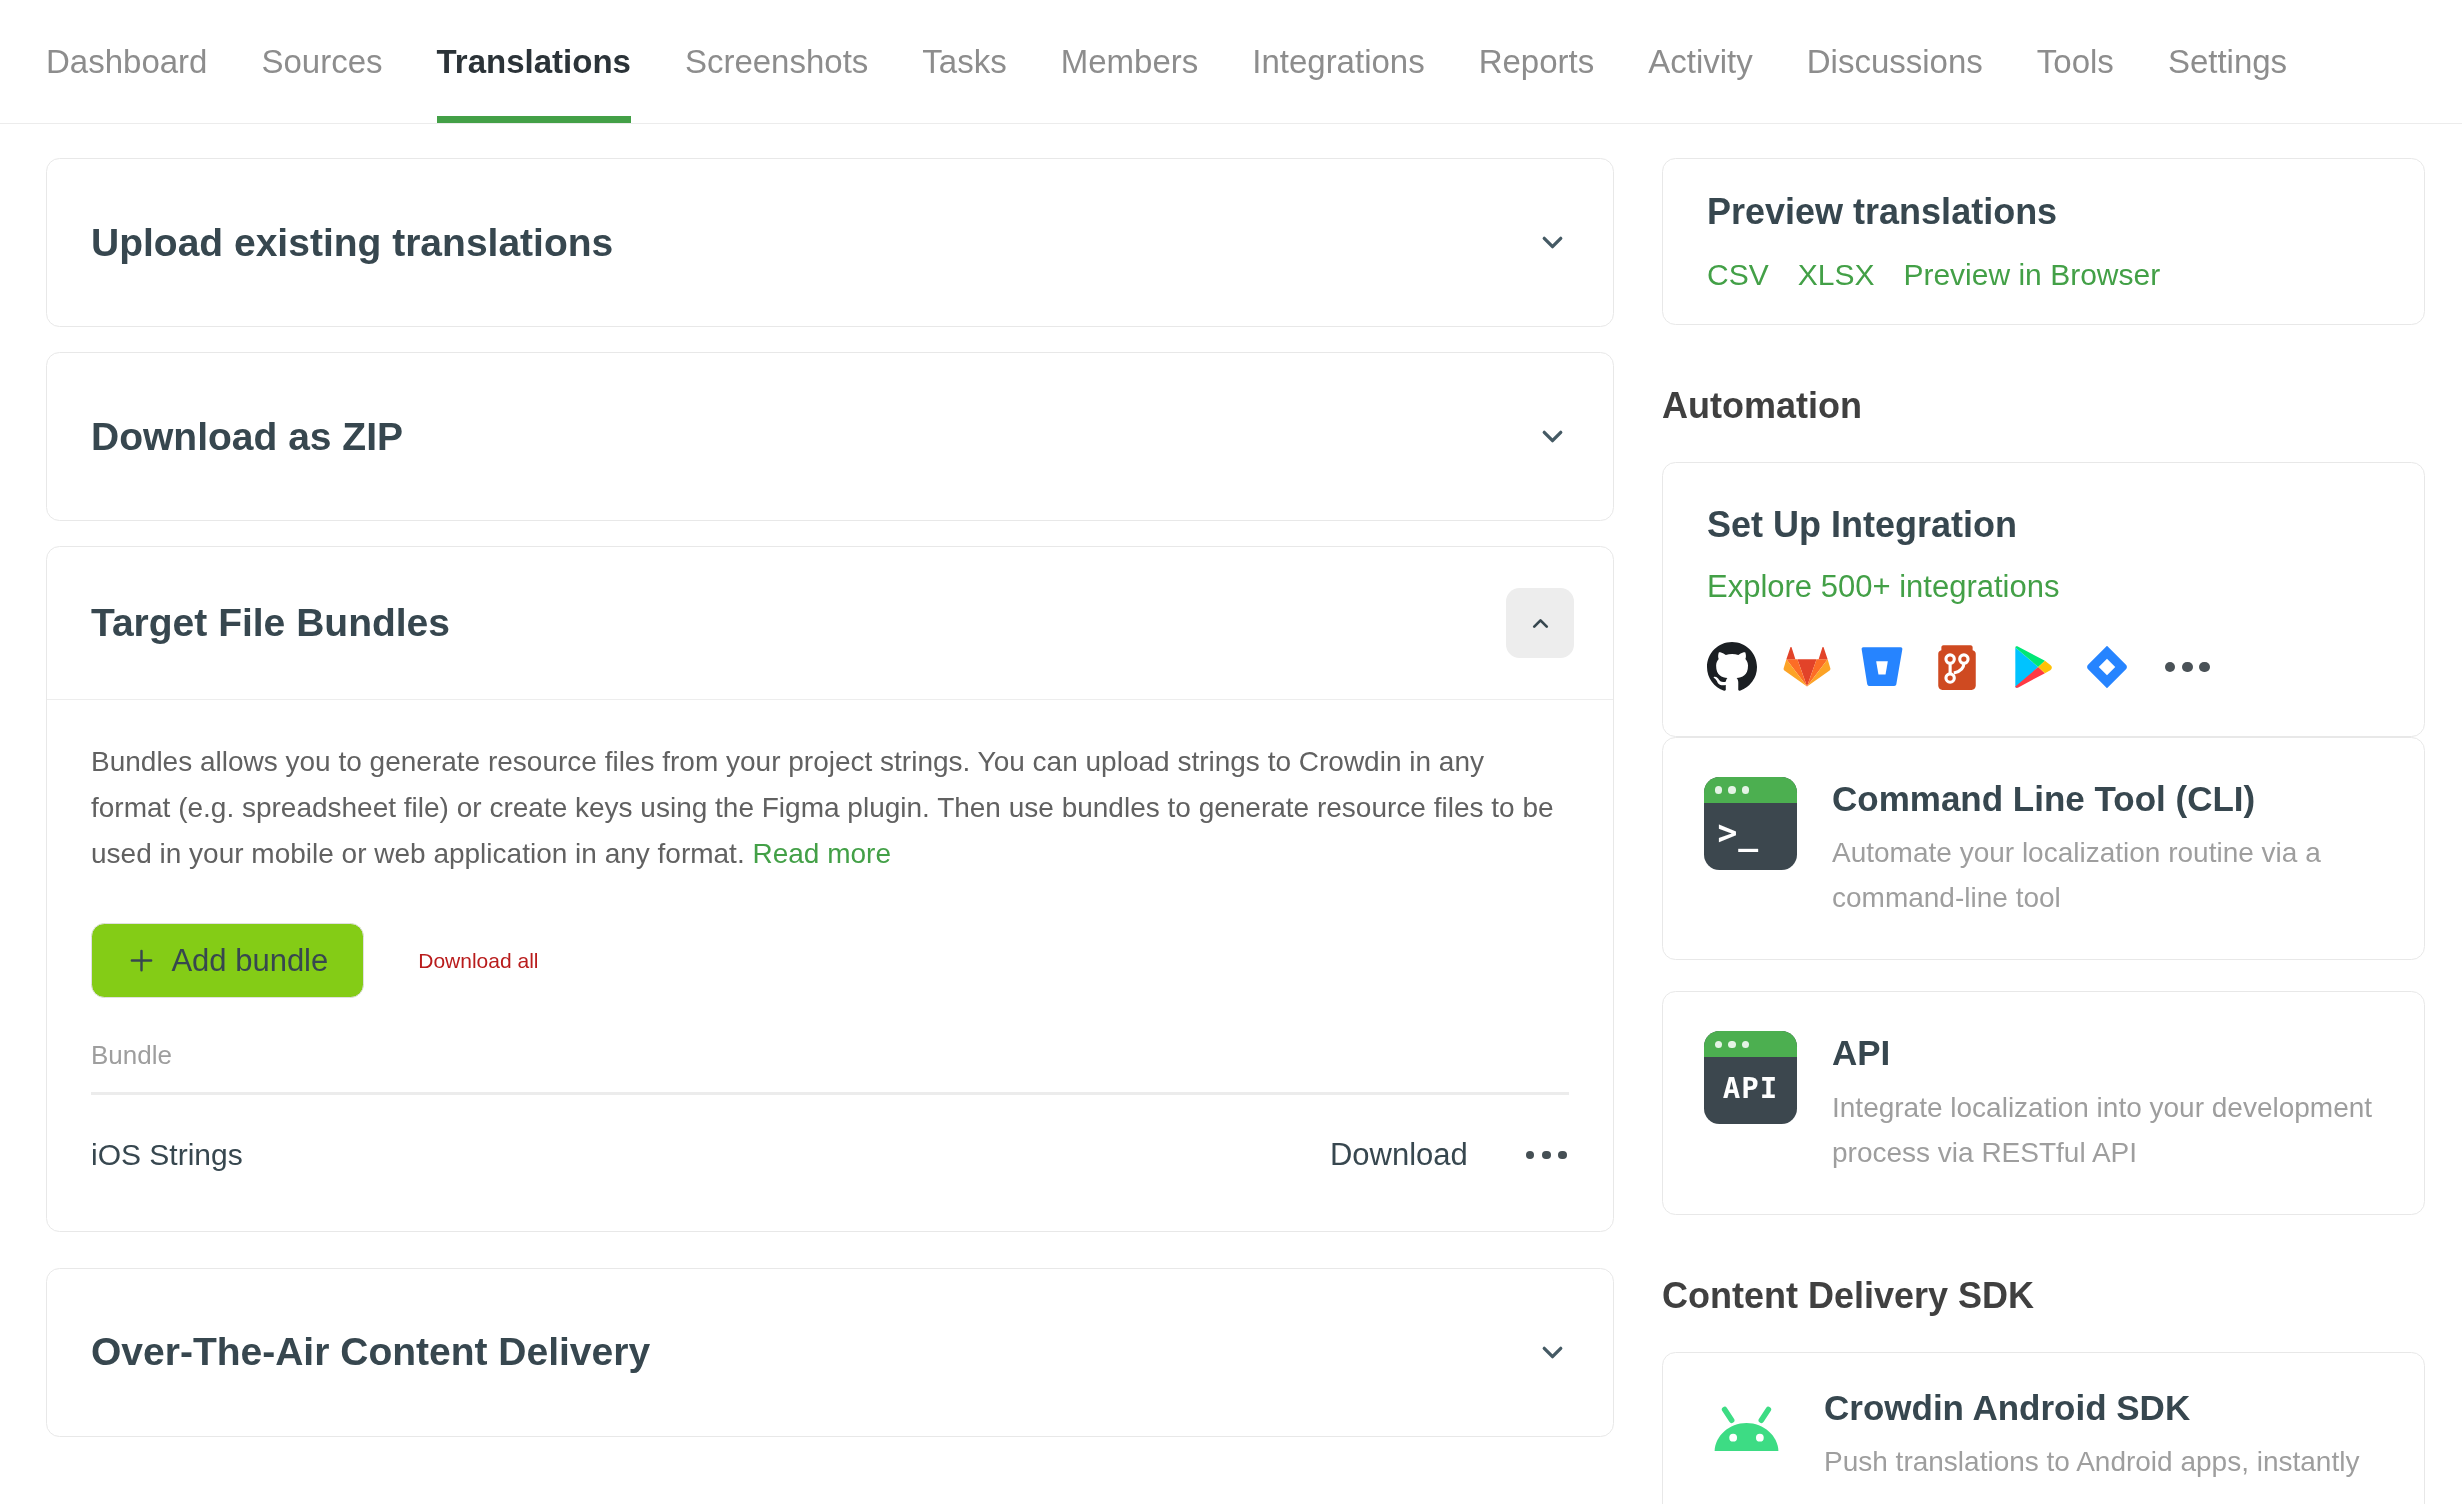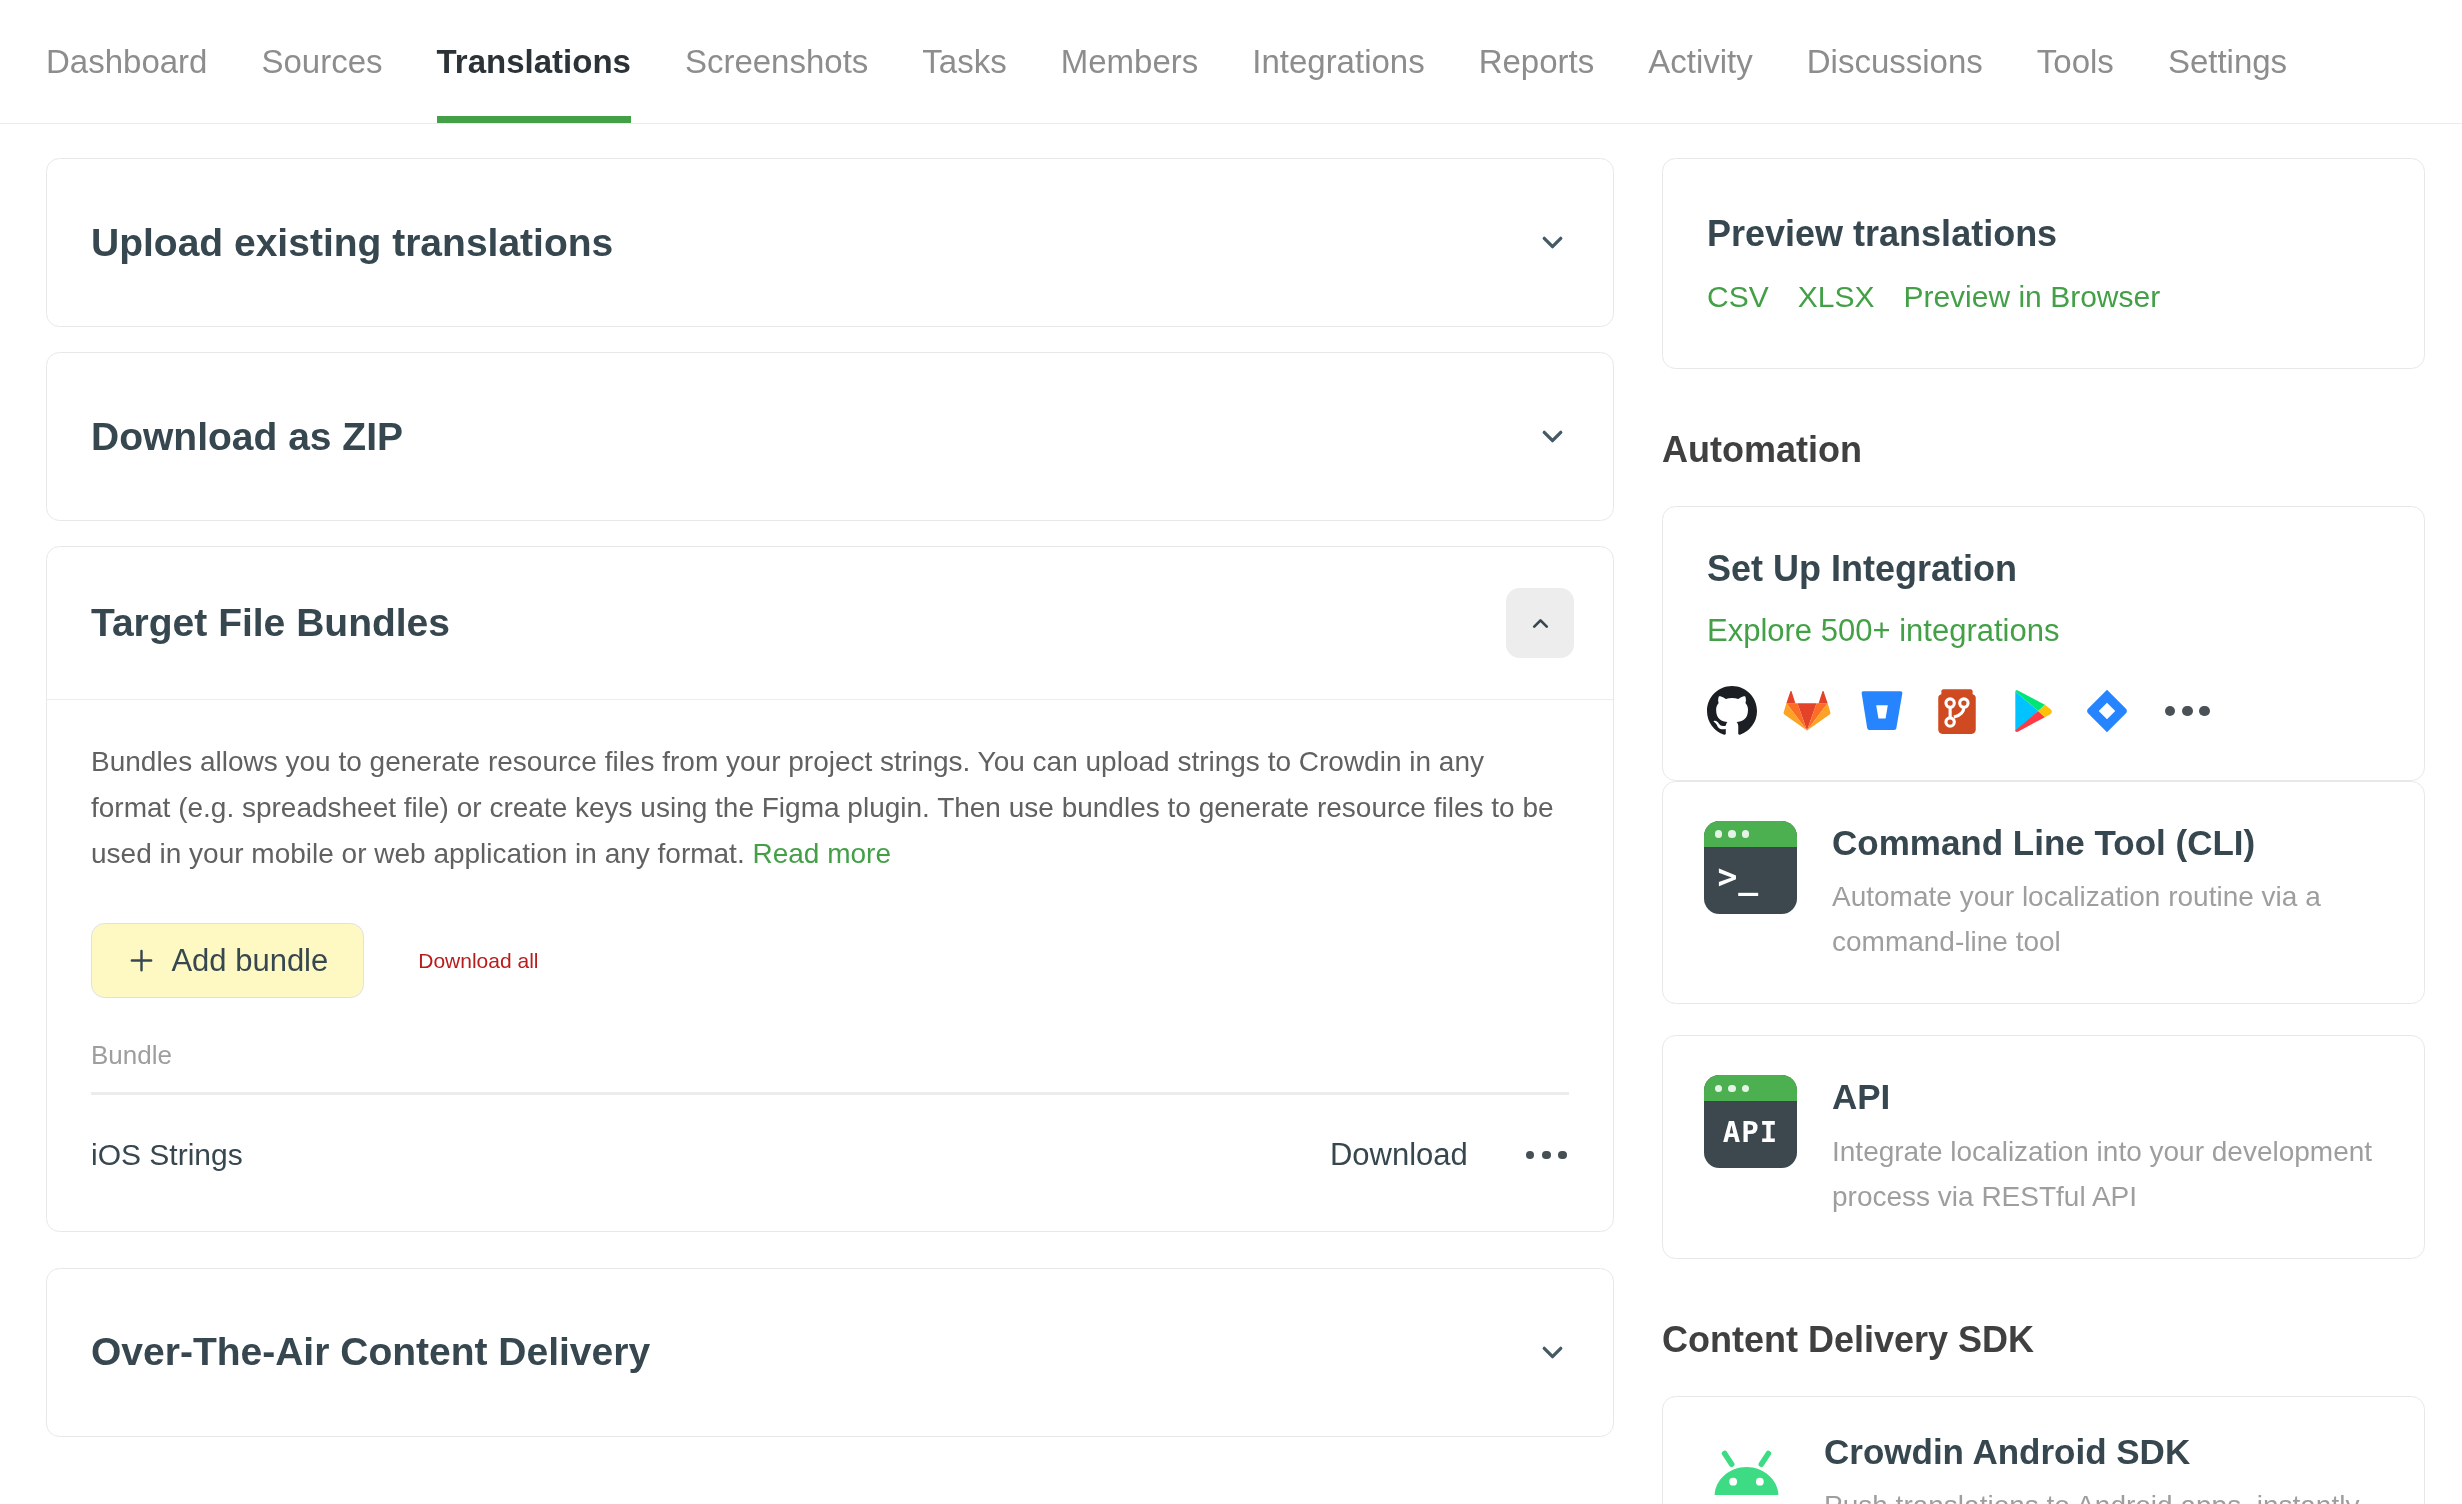--- a/index.html
+++ b/index.html
@@ -33,35 +33,35 @@
   .bundles-head { height: 153px; display: flex; align-items: center;
     justify-content: space-between; padding: 0 39px 0 44px; border-bottom: 1.9px solid #ededed; }
   .collapse-btn { width: 68px; height: 70px; background: #ededed; border: none;
     border-radius: 13.5px; display: flex; align-items: center; justify-content: center; cursor: pointer; }
   .collapse-btn .chev { width: 25px; height: 25px; }
   .bundles-body { padding: 39px 44px 0 44px; }
   .bundles-desc { font-size: 28px; line-height: 46px; color: #616161; max-width: 1463px; }
   .link-green { color: #43a047; cursor: pointer; text-decoration: none; }
   .bundles-actions { display: flex; align-items: center; gap: 54px; margin-top: 46px; }
   .btn-outline { display: inline-flex; align-items: center; gap: 15.4px; height: 75px;
-    padding: 0 35px; background: #fef9c3; border: 1.9px solid #e0e0e0; border-radius: 13.5px;
+    padding: 0 35px; background: #84cc16; border: 1.9px solid #e0e0e0; border-radius: 13.5px;
     font-family: inherit; font-size: 31px; color: #37474f; cursor: pointer; }
   .text-action { font-size: 21px; color: #b91c1c; cursor: pointer; }
   .table-head { margin-top: 42px; font-size: 26px; color: #9e9e9e; padding-bottom: 21px; }
   .table-divider { height: 2.9px; background: #ececec; }
   .bundle-row { display: flex; align-items: center; justify-content: space-between;
     padding: 42px 0 58px 0; gap: 12px; }
   .bundle-name { font-size: 30px; color: #37474f; }
   .row-right { display: flex; align-items: center; gap: 56px; }
   .row-download { font-size: 31px; color: #37474f; cursor: pointer; }
   .dots { display: flex; gap: 7.7px; cursor: pointer; padding: 9.7px 1.9px; }
   .dots i { width: 8.7px; height: 8.7px; border-radius: 50%; background: #454f54; }
 
   
-  .preview-card { padding: 54px 44px; margin-bottom: 12px; }
+  .preview-card { padding: 32px 44px; margin-bottom: 12px; }
   .preview-card h3 { font-size: 36px; font-weight: 700; color: #37474f; }
   .preview-links { display: flex; gap: 29px; margin-top: 25px; font-size: 30px; }
   .section-h { font-size: 36px; font-weight: 600; color: #404040; margin: 60px 0 35px 0; }
   .integration-card { padding: 41px 44px 44px 44px; }
   .integration-card h3 { font-size: 36px; font-weight: 700; }
   .explore-link { display: inline-block; margin-top: 23px; font-size: 31px; }
   .int-icons { display: flex; align-items: center; gap: 25px; margin-top: 37px; }
   .int-icons .iico { width: 50px; height: 50px; cursor: pointer; flex: none; }
   .more-dots { display: flex; gap: 6.8px; margin-left: 7.7px; cursor: pointer; }
   .more-dots i { width: 10.6px; height: 10.6px; border-radius: 50%; background: #4a5257; }

